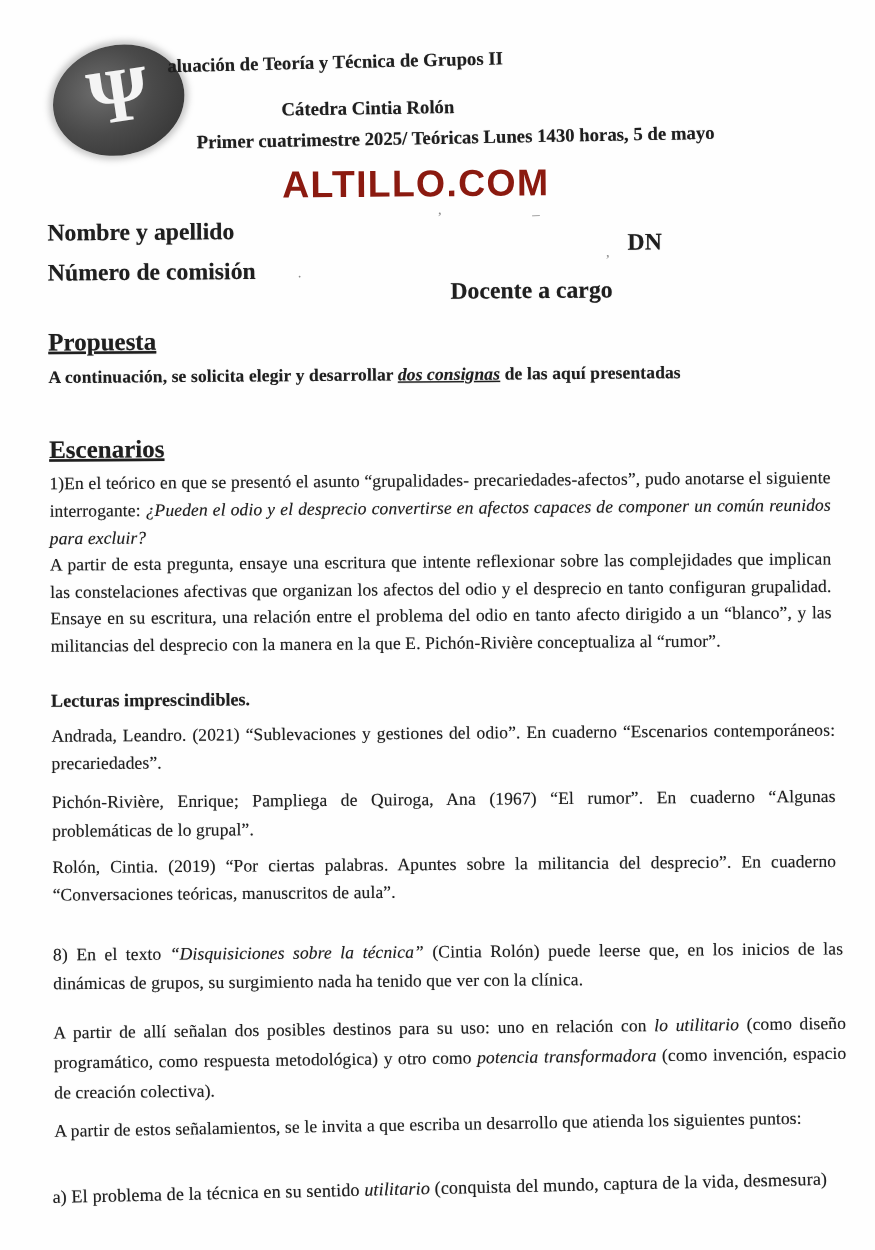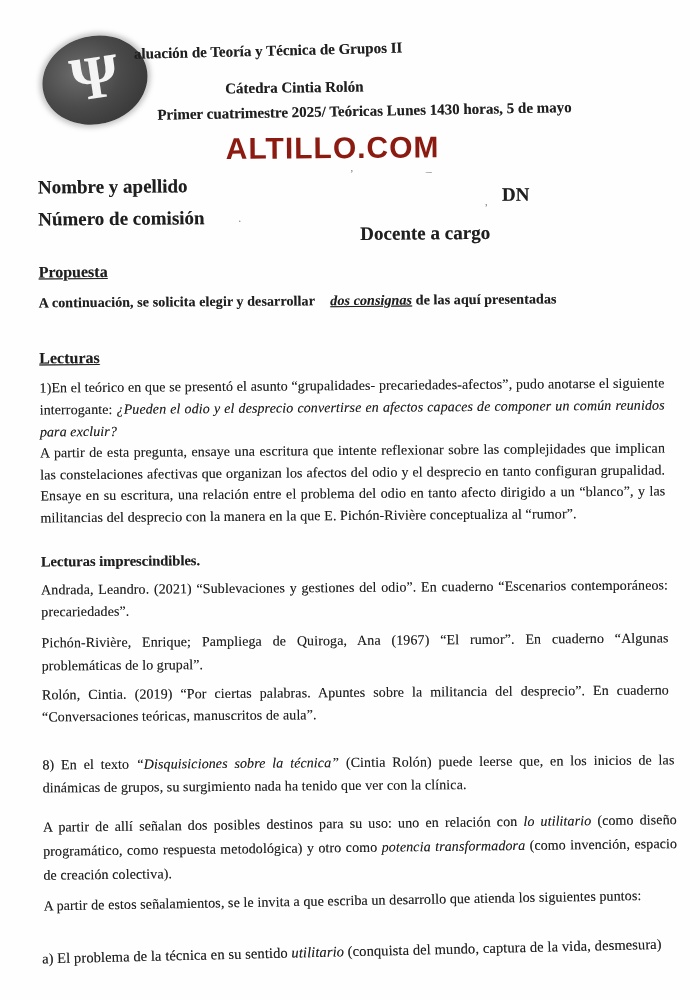--- a/index.html
+++ b/index.html
@@ -36,41 +36,41 @@
     font-family:"Liberation Sans",sans-serif;font-weight:bold;
     font-size:30px;letter-spacing:1px;text-shadow:none;
   }
   
   .label{font-weight:bold;font-size:19px;white-space:nowrap;}
   .f-name{left:40px;top:174px;}
   .f-dn{left:484px;top:185px;margin-left:20px;}
   .f-comm{left:40px;top:206px;}
   .f-doc{left:362px;top:223px;}
   
-  .heading{font-weight:bold;font-size:16px;text-decoration:underline;white-space:nowrap;}
+  .heading{font-weight:bold;font-size:20px;text-decoration:underline;white-space:nowrap;}
   .heading-plain{font-weight:bold;font-size:14.5px;white-space:nowrap;}
   .hd-propuesta{left:40px;top:261px;}
   .hd-consignas{left:40px;top:347px;}
   .hd-lecturas{left:40px;top:551px;}
   
   .para{font-size:14px;line-height:22px;text-align:justify;letter-spacing:0.1px;}
   .p-intro{left:40px;top:290px;width:622px;font-weight:bold;text-align:left;}
   .p-item1{left:40px;top:375px;width:625px;}
   .p-followup{left:40px;top:440px;width:625px;line-height:21.5px;}
   .p-ref1{left:40px;top:577px;width:627px;}
   .p-ref2{left:40px;top:630px;width:627px;line-height:22.5px;}
   .p-ref3{left:40px;top:682px;width:627px;}
   .p-item2{left:40px;top:751px;width:632px;line-height:23px;}
   .p-destinos{left:40px;top:812px;width:634px;line-height:24px;transform:rotate(-0.25deg);}
   .p-invitacion{left:40px;top:888px;width:632px;line-height:25px;transform:rotate(-0.55deg);}
   .p-punto-a{left:38px;top:938px;width:636px;line-height:27px;font-size:14.5px;transform:rotate(-0.9deg);text-align:left;}
   
   .seg-n{}
   .seg-i{font-style:italic;}
-  .seg-iu{font-style:italic;text-decoration:underline;margin-left:12px;}
+  .seg-iu{font-style:italic;text-decoration:underline;}
   
   .artifact{color:#8a8a8a;font-size:12px;text-shadow:none;}
   .a1{left:352px;top:167px;}
   .a2{left:428px;top:165px;}
   .a3{left:486px;top:202px;}
   .a4{left:240px;top:210px;}
 </style>
 </head>
 <body>
 
@@ -95,21 +95,21 @@
     <div class="abs label f-doc">Docente a cargo</div>
 
     <span class="abs artifact a1">’</span>
     <span class="abs artifact a2">–</span>
     <span class="abs artifact a3">’</span>
     <span class="abs artifact a4">.</span>
 
     <div class="abs heading hd-propuesta">Propuesta</div>
     <div class="abs para p-intro"><span class="seg-n">A continuación, se solicita elegir y desarrollar </span><span class="seg-iu">dos consignas</span><span class="seg-n"> de las aquí presentadas</span></div>
 
-    <div class="abs heading hd-consignas">Lecturas</div>
+    <div class="abs heading hd-consignas">Escenarios</div>
     <div class="abs para p-item1"><span class="seg-n">1)En el teórico en que se presentó el asunto “grupalidades- precariedades-afectos”, pudo anotarse el siguiente interrogante: </span><span class="seg-i">¿Pueden el odio y el desprecio convertirse en afectos capaces de componer un común reunidos para excluir?</span></div>
     <div class="abs para p-followup">A partir de esta pregunta, ensaye una escritura que intente reflexionar sobre las complejidades que implican las constelaciones afectivas que organizan los afectos del odio y el desprecio en tanto configuran grupalidad. Ensaye en su escritura, una relación entre el problema del odio en tanto afecto dirigido a un “blanco”, y las militancias del desprecio con la manera en la que E. Pichón-Rivière conceptualiza al “rumor”.</div>
 
     <div class="abs heading-plain hd-lecturas">Lecturas imprescindibles.</div>
     <div class="abs para p-ref1">Andrada, Leandro. (2021) “Sublevaciones y gestiones del odio”. En cuaderno “Escenarios contemporáneos: precariedades”.</div>
     <div class="abs para p-ref2">Pichón-Rivière, Enrique; Pampliega de Quiroga, Ana (1967) “El rumor”. En cuaderno “Algunas problemáticas de lo grupal”.</div>
     <div class="abs para p-ref3">Rolón, Cintia. (2019) “Por ciertas palabras. Apuntes sobre la militancia del desprecio”. En cuaderno “Conversaciones teóricas, manuscritos de aula”.</div>
 
     <div class="abs para p-item2"><span class="seg-n">8) En el texto </span><span class="seg-i">“Disquisiciones sobre la técnica”</span><span class="seg-n"> (Cintia Rolón) puede leerse que, en los inicios de las dinámicas de grupos, su surgimiento nada ha tenido que ver con la clínica.</span></div>
     <div class="abs para p-destinos"><span class="seg-n">A partir de allí señalan dos posibles destinos para su uso: uno en relación con </span><span class="seg-i">lo utilitario</span><span class="seg-n"> (como diseño programático, como respuesta metodológica) y otro como </span><span class="seg-i">potencia transformadora</span><span class="seg-n"> (como invención, espacio de creación colectiva).</span></div>

